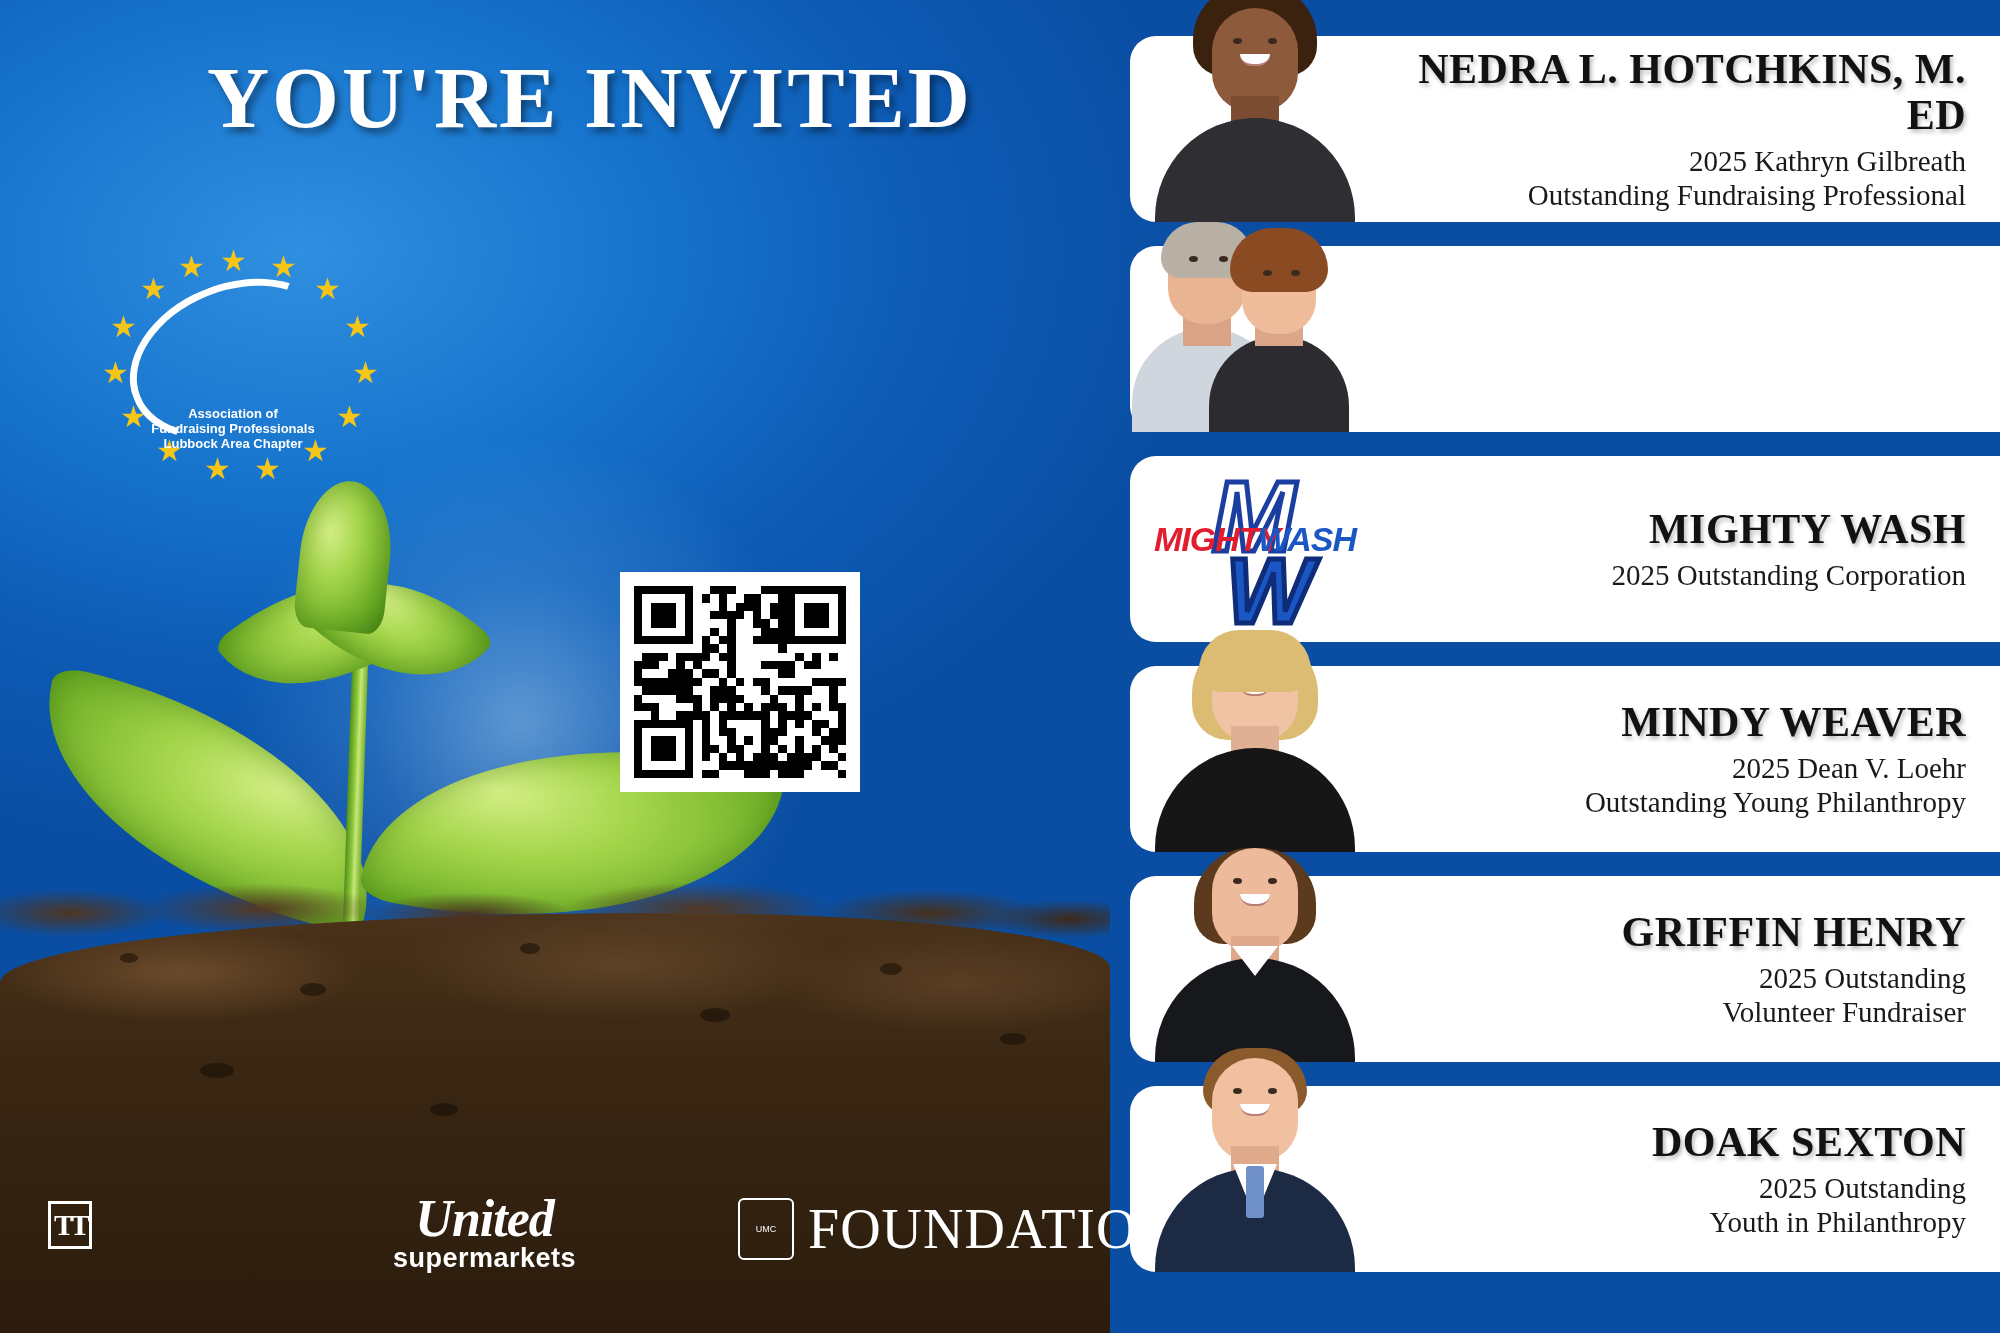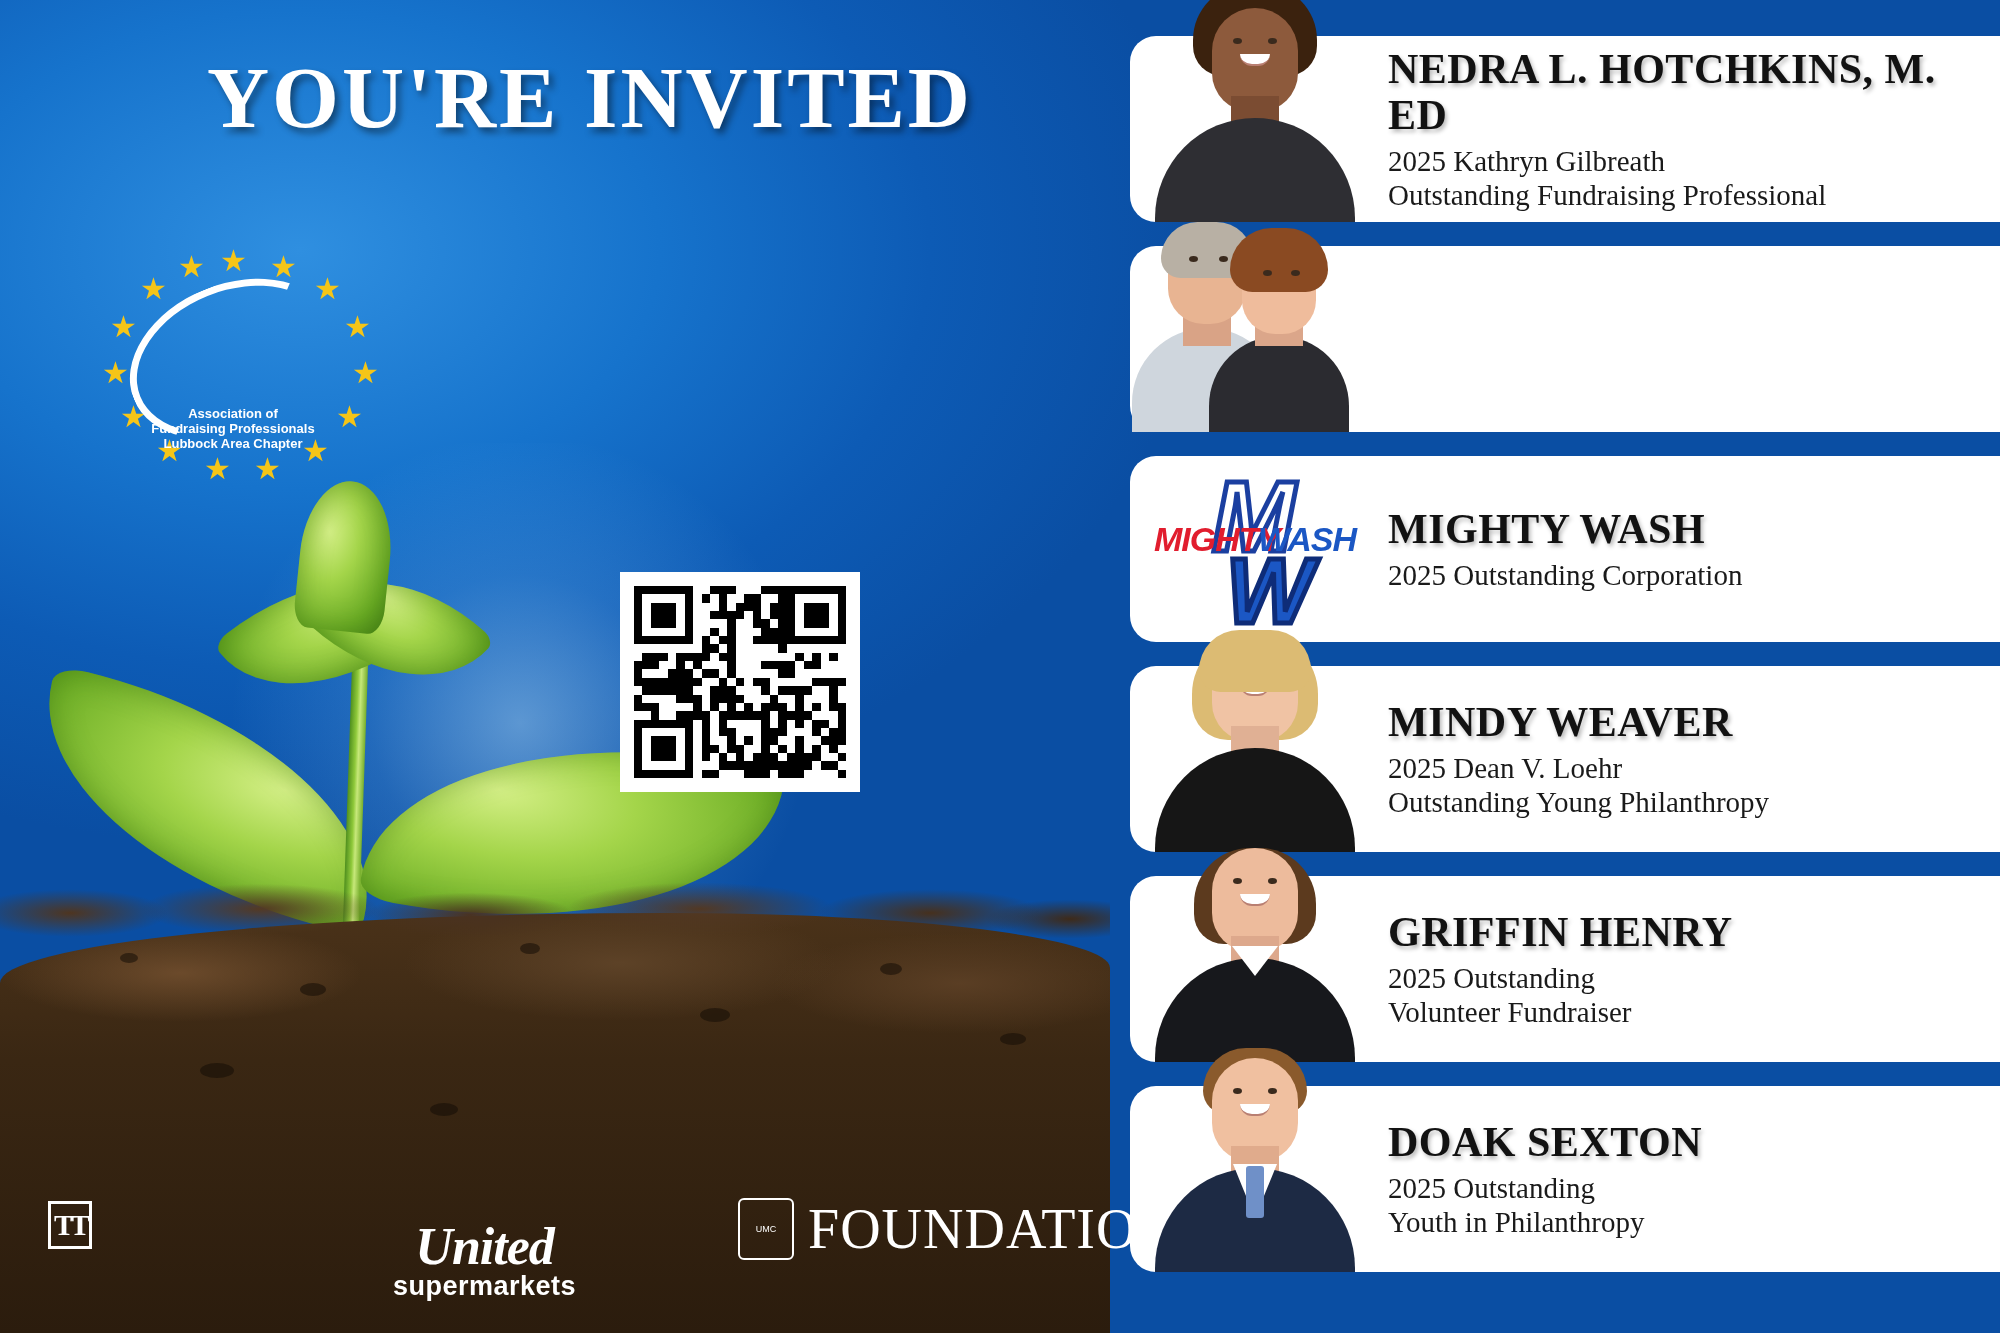--- a/index.html
+++ b/index.html
@@ -205,21 +205,21 @@
     display: flex; align-items: center; justify-content: center;
     letter-spacing: -4px;
   }
   .ttuhsc .tt-text {
     color: #fff;
     font-family: "Liberation Serif", serif;
     font-size: 27px;
     line-height: 31px;
     letter-spacing: .5px;
   }
-  .united { position: absolute; left: 345px; top: 2px; text-align: center; color: #fff; margin-top: 28px; }
+  .united { position: absolute; left: 345px; top: 2px; text-align: center; color: #fff; }
   .united .u1 {
     font-family: "Liberation Serif", serif;
     font-weight: bold;
     font-style: italic;
     font-size: 52px;
     line-height: 52px;
     letter-spacing: -1px;
   }
   .united .u2 {
     font-weight: bold;
@@ -314,21 +314,21 @@
     bottom: 156px; left: 50%;
     transform: translateX(-50%);
     width: 30px; height: 12px;
     border-radius: 0 0 18px 18px;
     background: #ffffff;
     border-bottom: 2px solid #b97f72;
   }
   .card .text {
     flex: 1;
     padding: 0 34px 0 8px;
-    text-align: left;
+    text-align: right;
   }
   .card .name {
     font-family: "Liberation Serif", serif;
     font-weight: bold;
     font-size: 42px;
     line-height: 46px;
     color: #121212;
     letter-spacing: .5px;
     text-shadow: 2px 3px 4px rgba(0,0,0,.28);
   }

